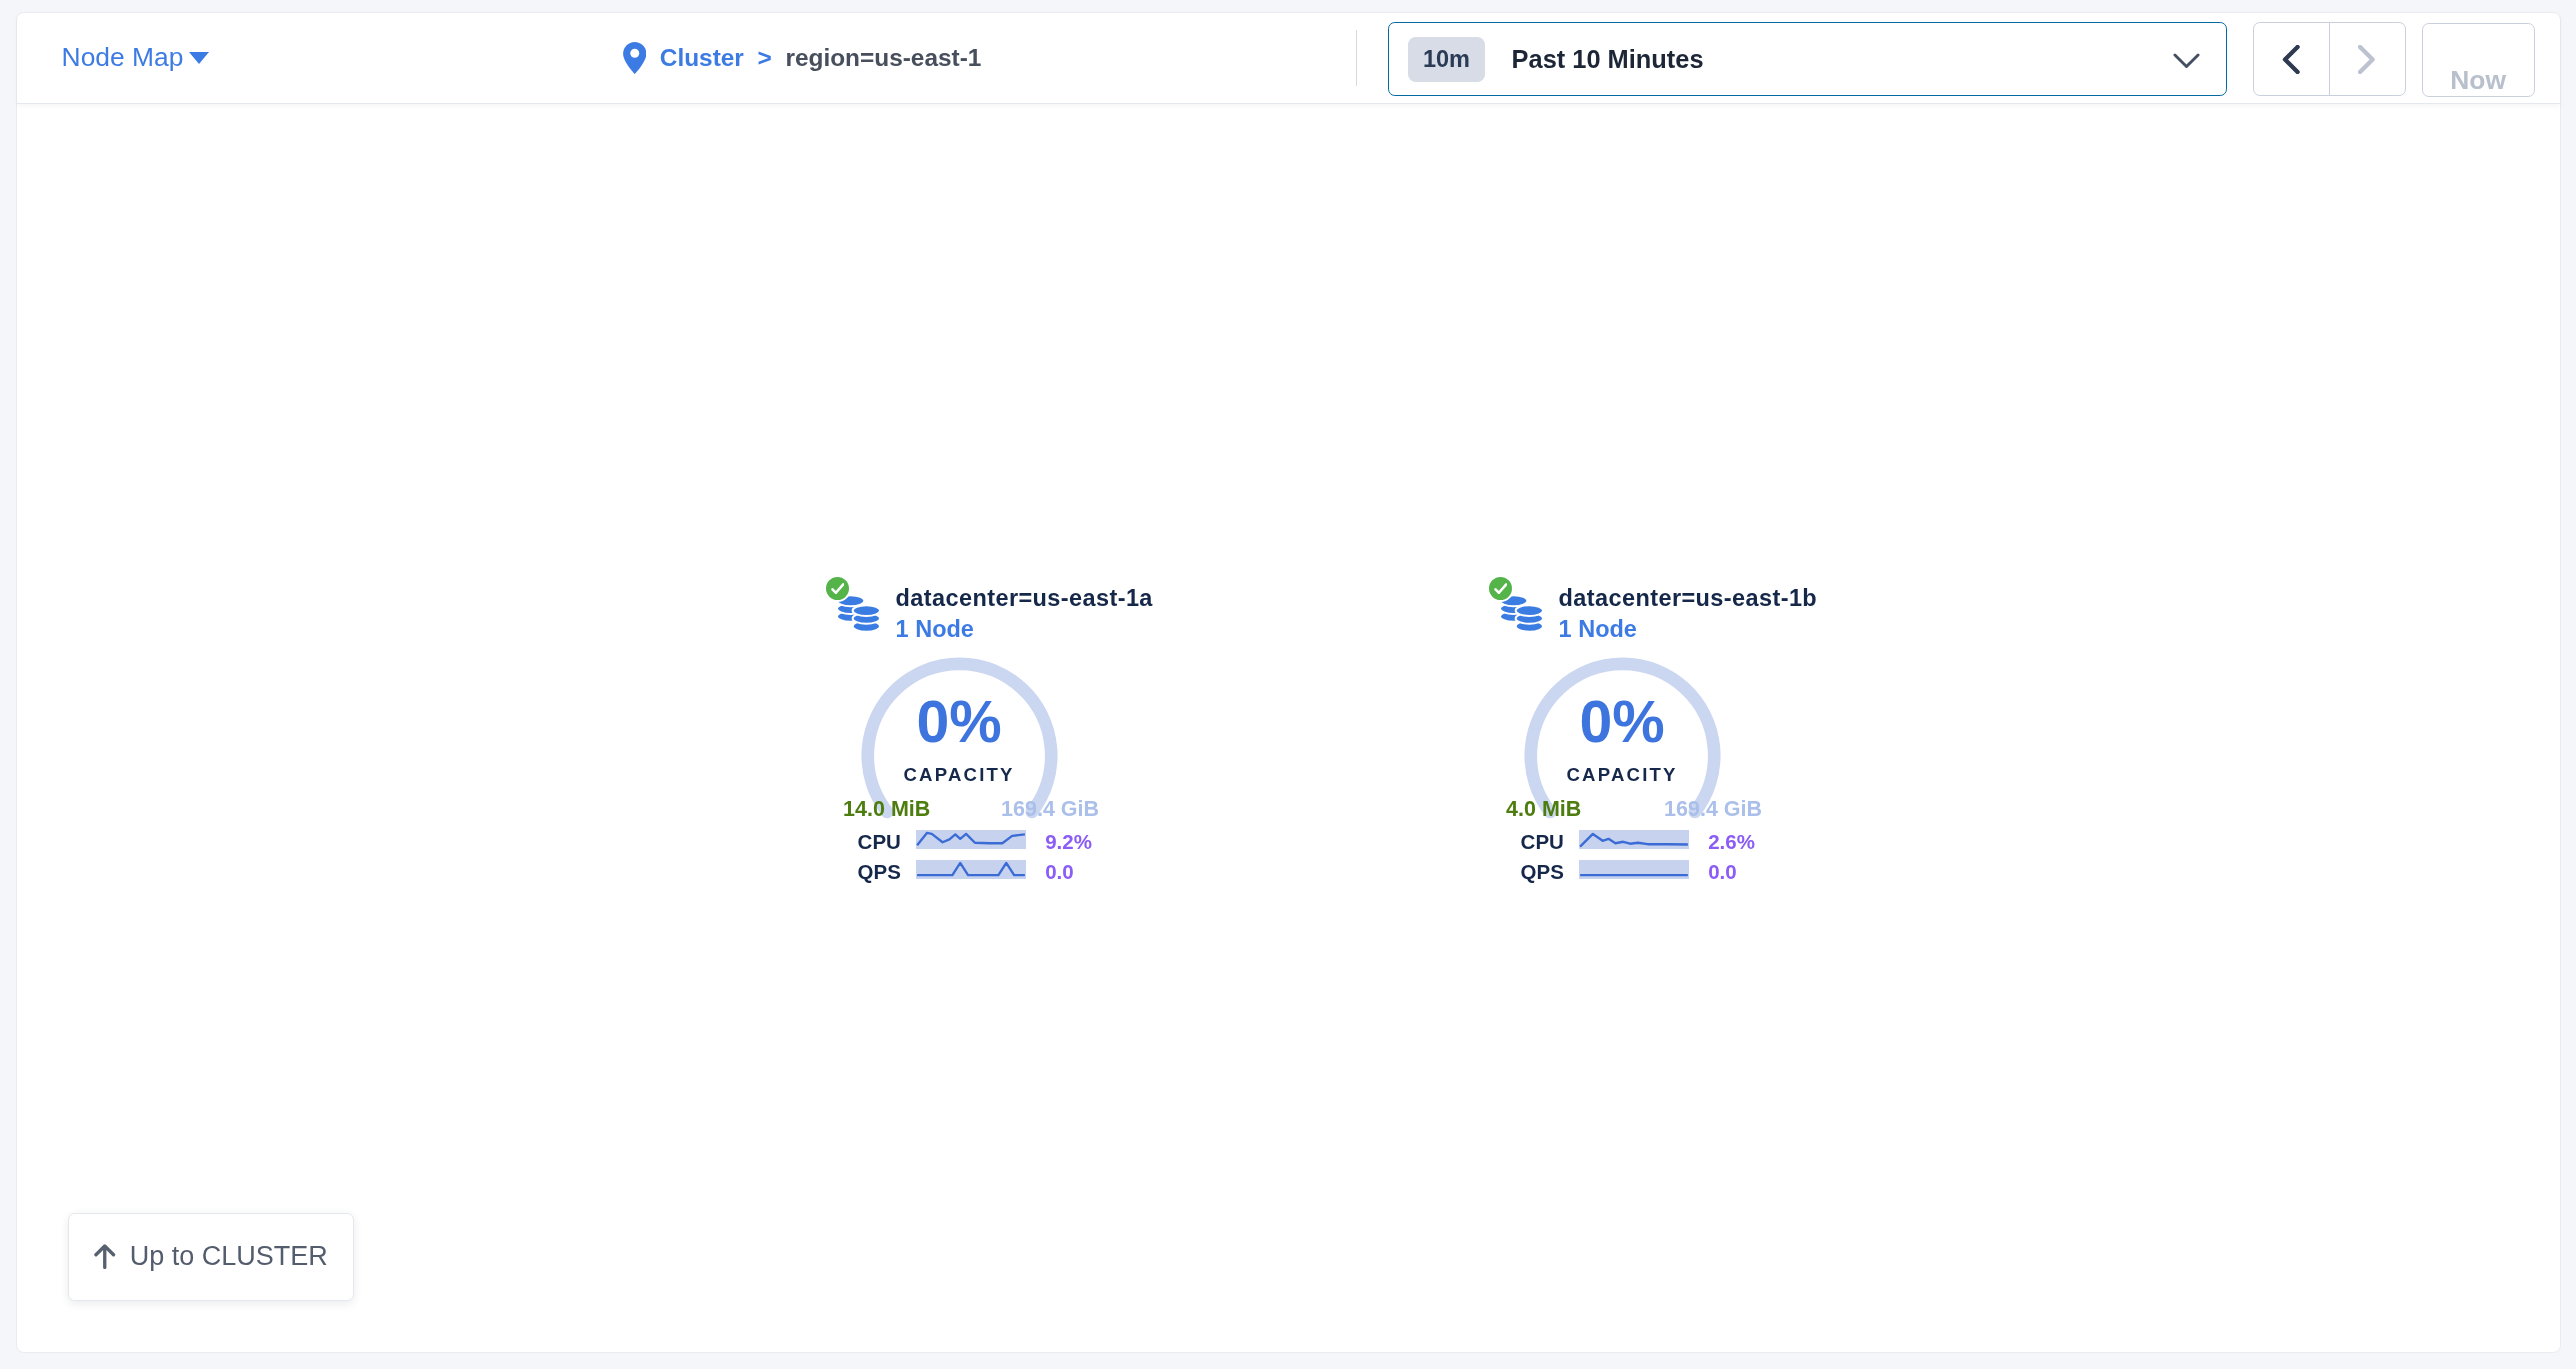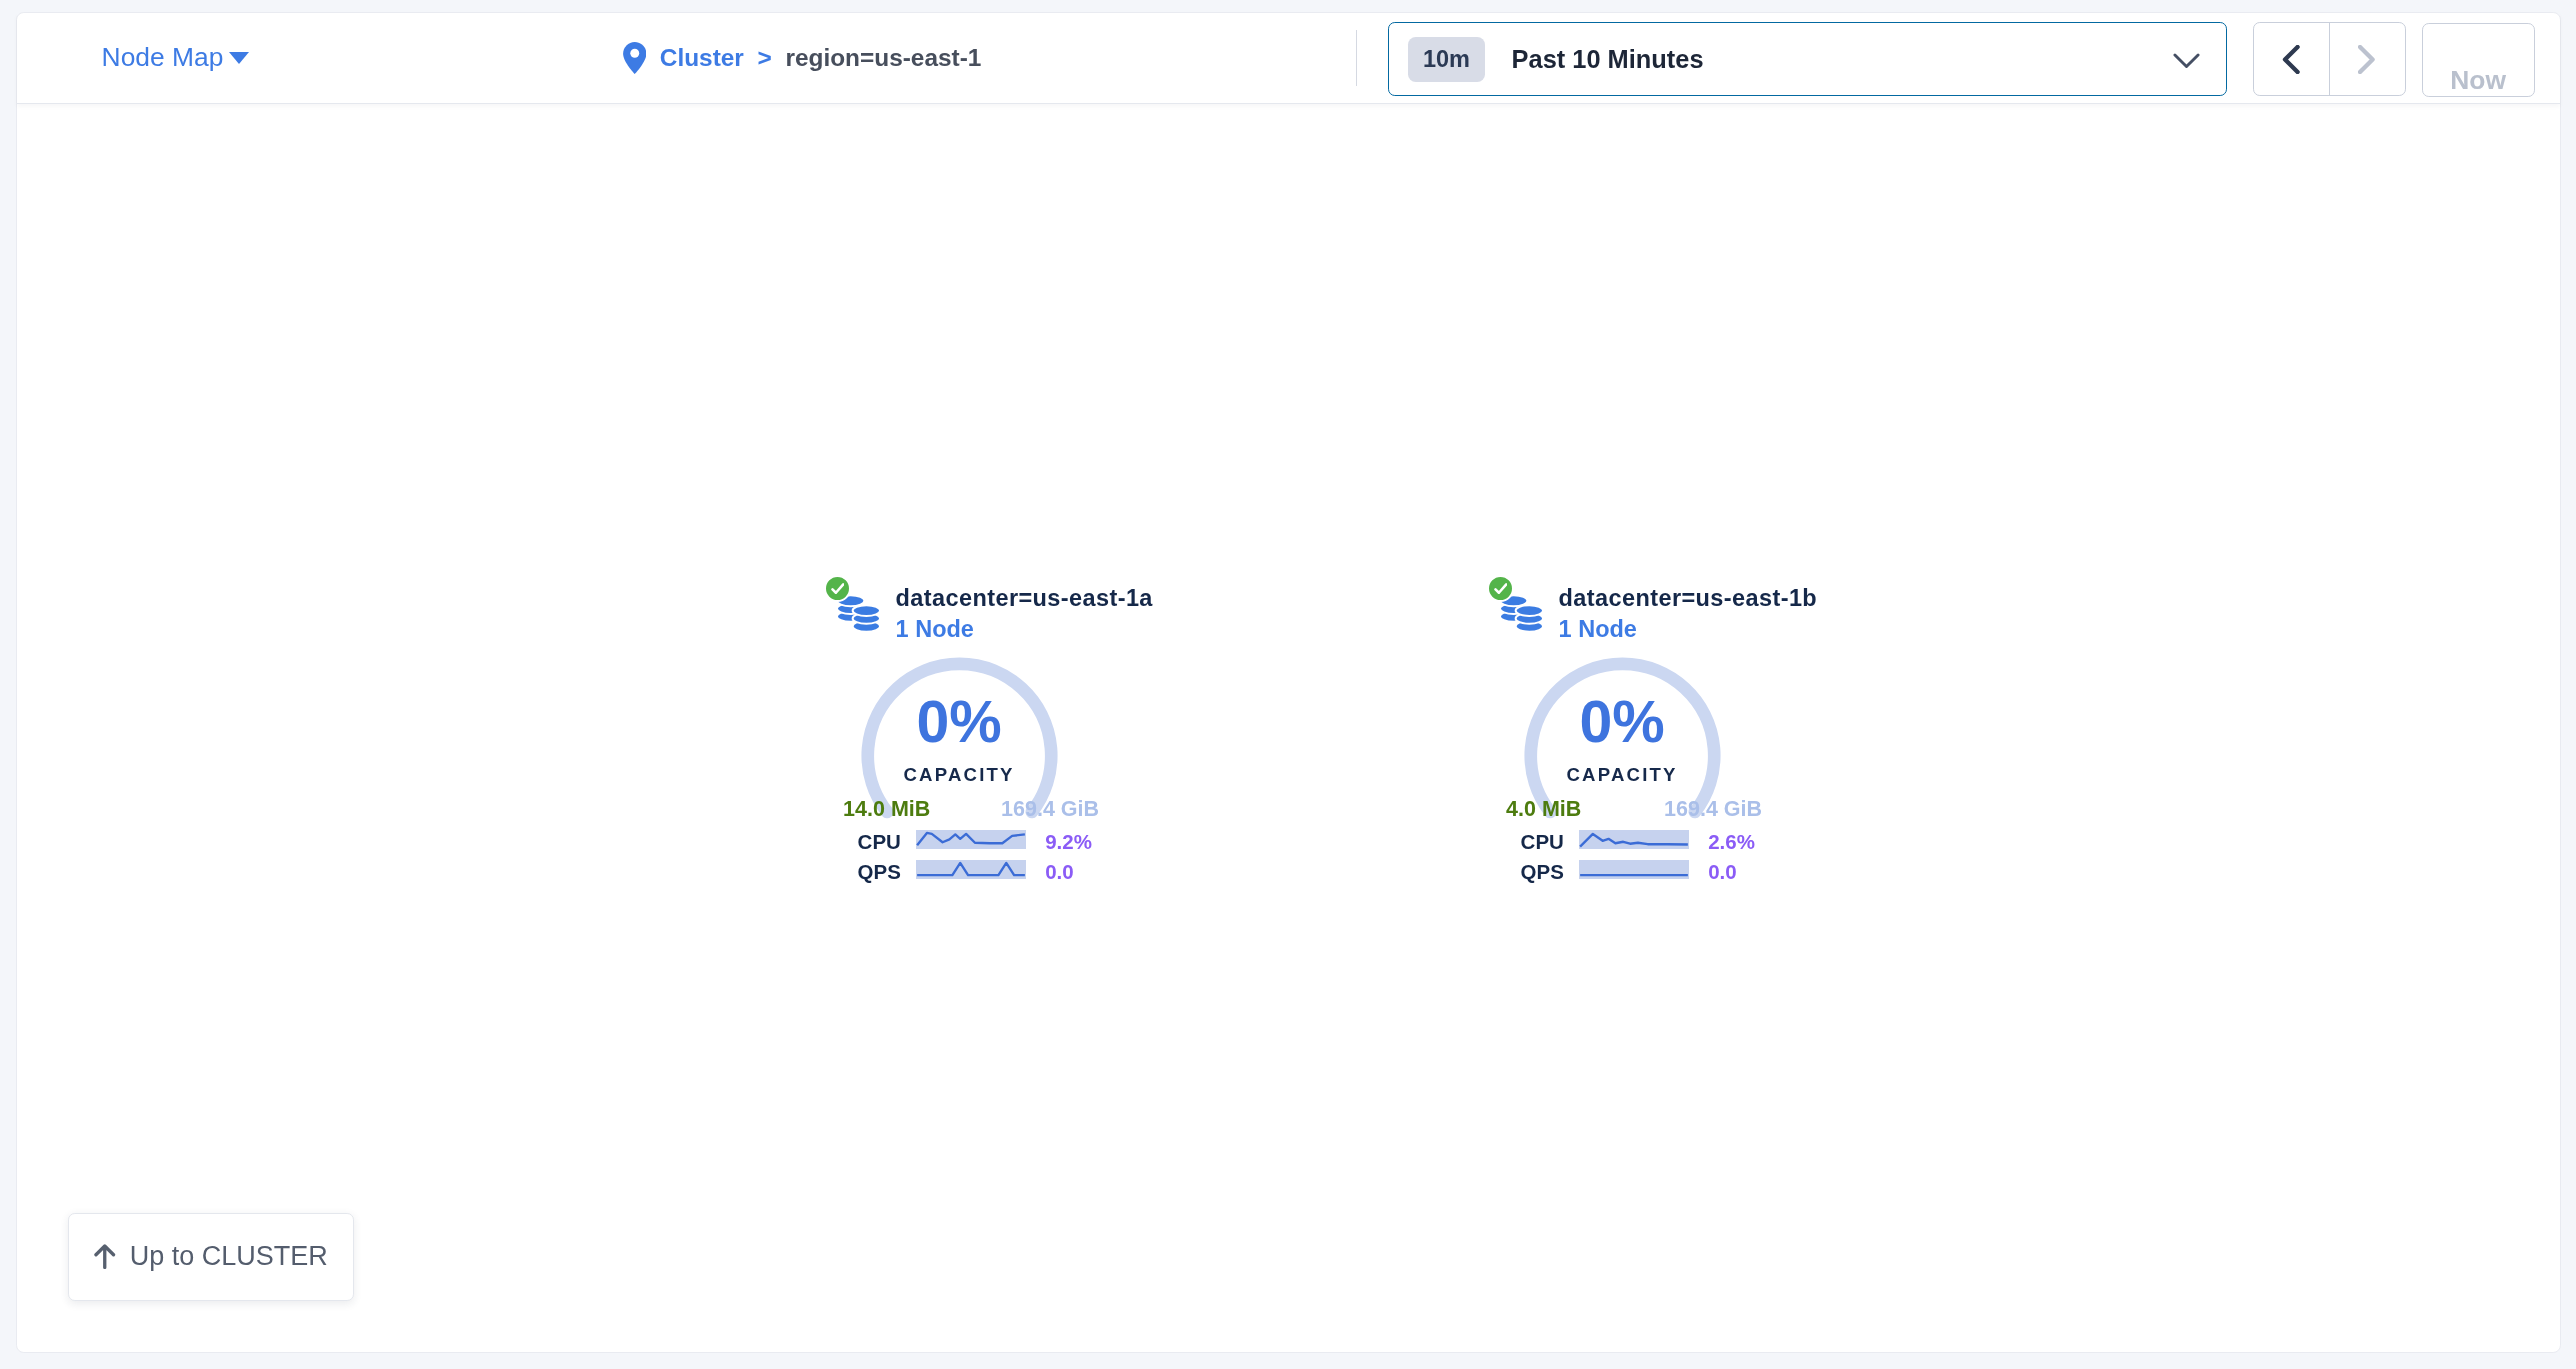--- a/index.html
+++ b/index.html
@@ -16,21 +16,21 @@
     box-sizing:border-box;
   }
   
   .header{
     position:relative;height:90px;
     border-bottom:1px solid #e5e8ee;
     box-shadow:0 2.9px 4.9px rgba(20,30,60,.04);
   }
   .view-selector{
     position:absolute;left:45px;top:0;height:90px;
-    display:flex;align-items:center;gap:6px;cursor:pointer;margin-left:40px;
+    display:flex;align-items:center;gap:6px;cursor:pointer;
   }
   .view-selector .vs-label{font-size:26.4px;color:#3d7be4}
   .caret-down{
     width:0;height:0;
     border-left:10.8px solid transparent;border-right:10.8px solid transparent;
     border-top:12.7px solid #3d7be4;
   }
   .breadcrumb{
     position:absolute;left:606px;top:0;height:90px;
     display:flex;align-items:center;gap:13.7px;

